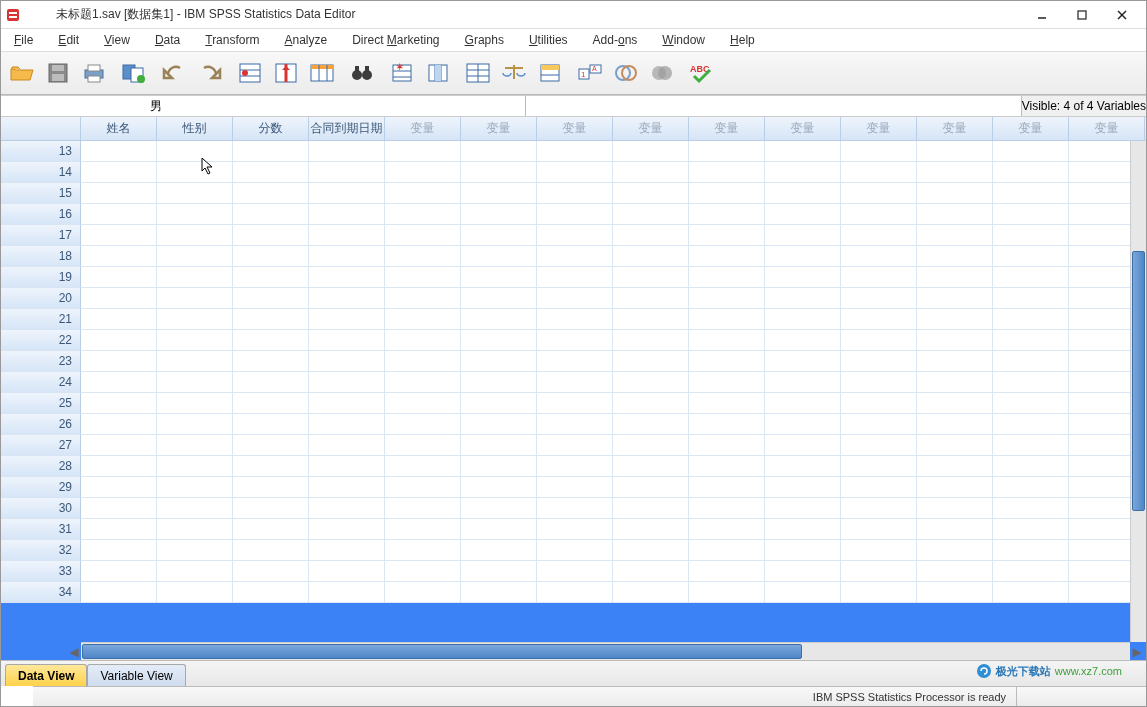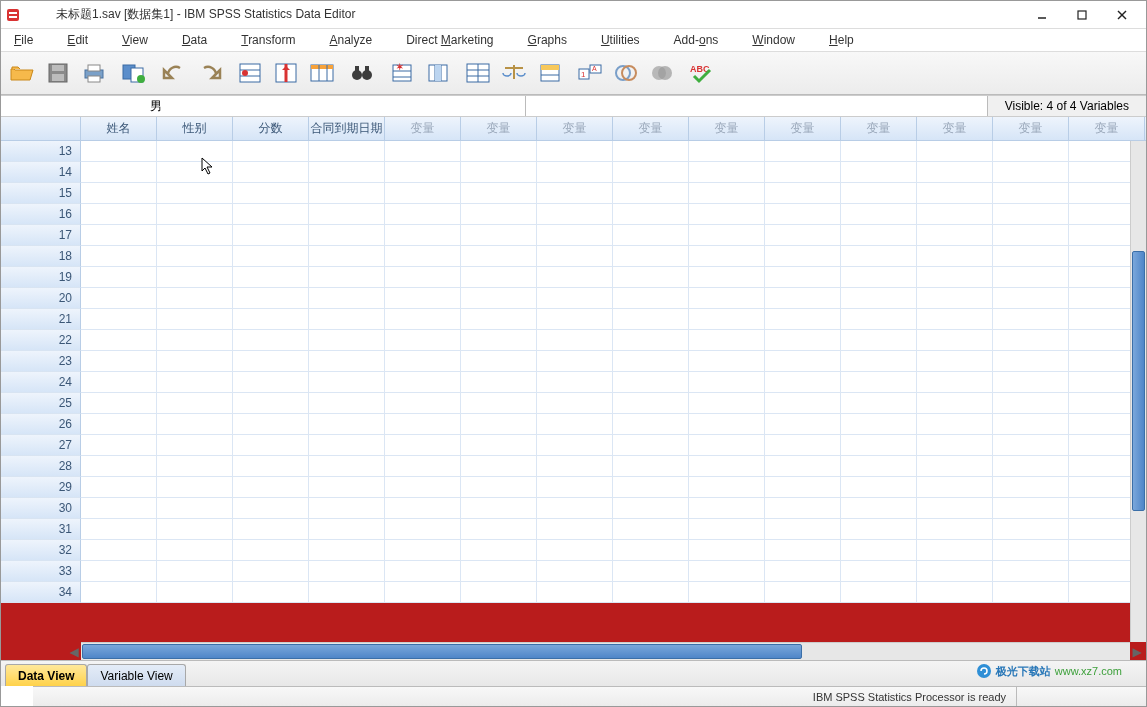--- a/index.html
+++ b/index.html
@@ -3,32 +3,32 @@
 <meta charset="utf-8">
 <style>
 * { box-sizing: border-box; margin: 0; padding: 0; }
 body { font-family: "Microsoft YaHei", Arial, sans-serif; font-size: 12px; background: #fff; overflow: hidden; }
 .window { width: 1147px; height: 707px; border: 1px solid #999; display: flex; flex-direction: column; }
 .titlebar { height: 28px; display: flex; align-items: center; padding: 0 4px; background: #fff; border-bottom: 1px solid #ddd; gap: 29px; }
 .titlebar .app-icon { width: 16px; height: 16px; margin-right: 6px; }
 .titlebar .title { flex: 1; font-size: 12px; color: #333; }
 .winbtns { display: flex; }
 .winbtn { width: 40px; height: 26px; display: flex; align-items: center; justify-content: center; cursor: pointer; }
-.menubar { height: 22px; display: flex; align-items: center; padding: 0 4px; gap: 16px; background: #fff; }
+.menubar { height: 22px; display: flex; align-items: center; padding: 0 4px; gap: 7px; background: #fff; }
 .menuitem { padding: 0 9px; height: 20px; display: flex; align-items: center; color: #333; cursor: pointer; }
 .menuitem .mnemonic { text-decoration: underline; }
 .toolbar { height: 44px; display: flex; align-items: center; padding: 2px 6px; gap: 10px; background: linear-gradient(#f8f8f8,#ececec); border-top: 1px solid #ddd; border-bottom: 1px solid #bbb; }
 .toolbar .grp { display: flex; gap: 6px; }
 .tbtn { width: 30px; height: 30px; display: flex; align-items: center; justify-content: center; cursor: pointer; border: 1px solid transparent; }
 .gotobar { height: 22px; display: flex; align-items: stretch; border-top: 1px solid #ccc; border-bottom: 1px solid #ccc; }
 .goto-cell { width: 145px; border-right: 1px solid #bbb; padding: 0 4px; display:flex; align-items:center; background:#fff;margin-top:28px; }
 .goto-val { width: 380px; border-right: 1px solid #bbb; padding: 0 4px; display:flex; align-items:center; background:#fff; }
 .goto-spacer { flex: 1; }
-.visible-box { padding: 0 17px; display:flex; align-items:center; border-left: 1px solid #bbb; background:#f0f0f0; }
-.grid-wrap { flex: 1; position: relative; overflow: hidden; background: #b91c1c; }
+.visible-box { padding: 0 0; display:flex; align-items:center; border-left: 1px solid #bbb; background:#f0f0f0; }
+.grid-wrap { flex: 1; position: relative; overflow: hidden; background: #3b82f6; }
 .grid { display: grid; grid-template-columns: 80px repeat(15, 76px); }
 .hdr { background: linear-gradient(#eef4fc,#d6e5f7); border-right: 1px solid #b8cde6; border-bottom: 1px solid #b8cde6; height: 24px; display:flex; align-items:center; justify-content:center; color:#3b5777; font-size:12px; cursor:pointer; }
 .hdr.gray { color:#9aa8ba; }
 .corner { background: linear-gradient(#eef4fc,#d6e5f7); border-right:1px solid #b8cde6; border-bottom:1px solid #b8cde6; }
 .rowhdr { background: linear-gradient(#eef4fc,#d6e5f7); border-right:1px solid #b8cde6; border-bottom:1px solid #d8e4f2; height:21px; display:flex; align-items:center; justify-content:flex-end; padding-right:8px; color:#3b5777; font-size:12px; cursor:pointer; }
 .cell { border-right:1px solid #dbe6f4; border-bottom:1px solid #dbe6f4; height:21px; background:#fff; cursor:cell; }
 .vtrack { position:absolute; right:0; top:24px; bottom:18px; width:16px; background:#e7e7e7; border-left:1px solid #ccc; }
 .vthumb { position:absolute; left:1px; right:1px; top:110px; height:260px; background:linear-gradient(90deg,#7aa7db,#4f86c8); border:1px solid #3b6fa8; border-radius:2px; cursor:pointer; }
 .htrack { position:absolute; left:80px; right:16px; bottom:0; height:18px; background:#e7e7e7; border-top:1px solid #ccc; }
 .hthumb { position:absolute; top:1px; bottom:1px; left:1px; width:720px; background:linear-gradient(#7aa7db,#4f86c8); border:1px solid #3b6fa8; border-radius:2px; cursor:pointer; }

